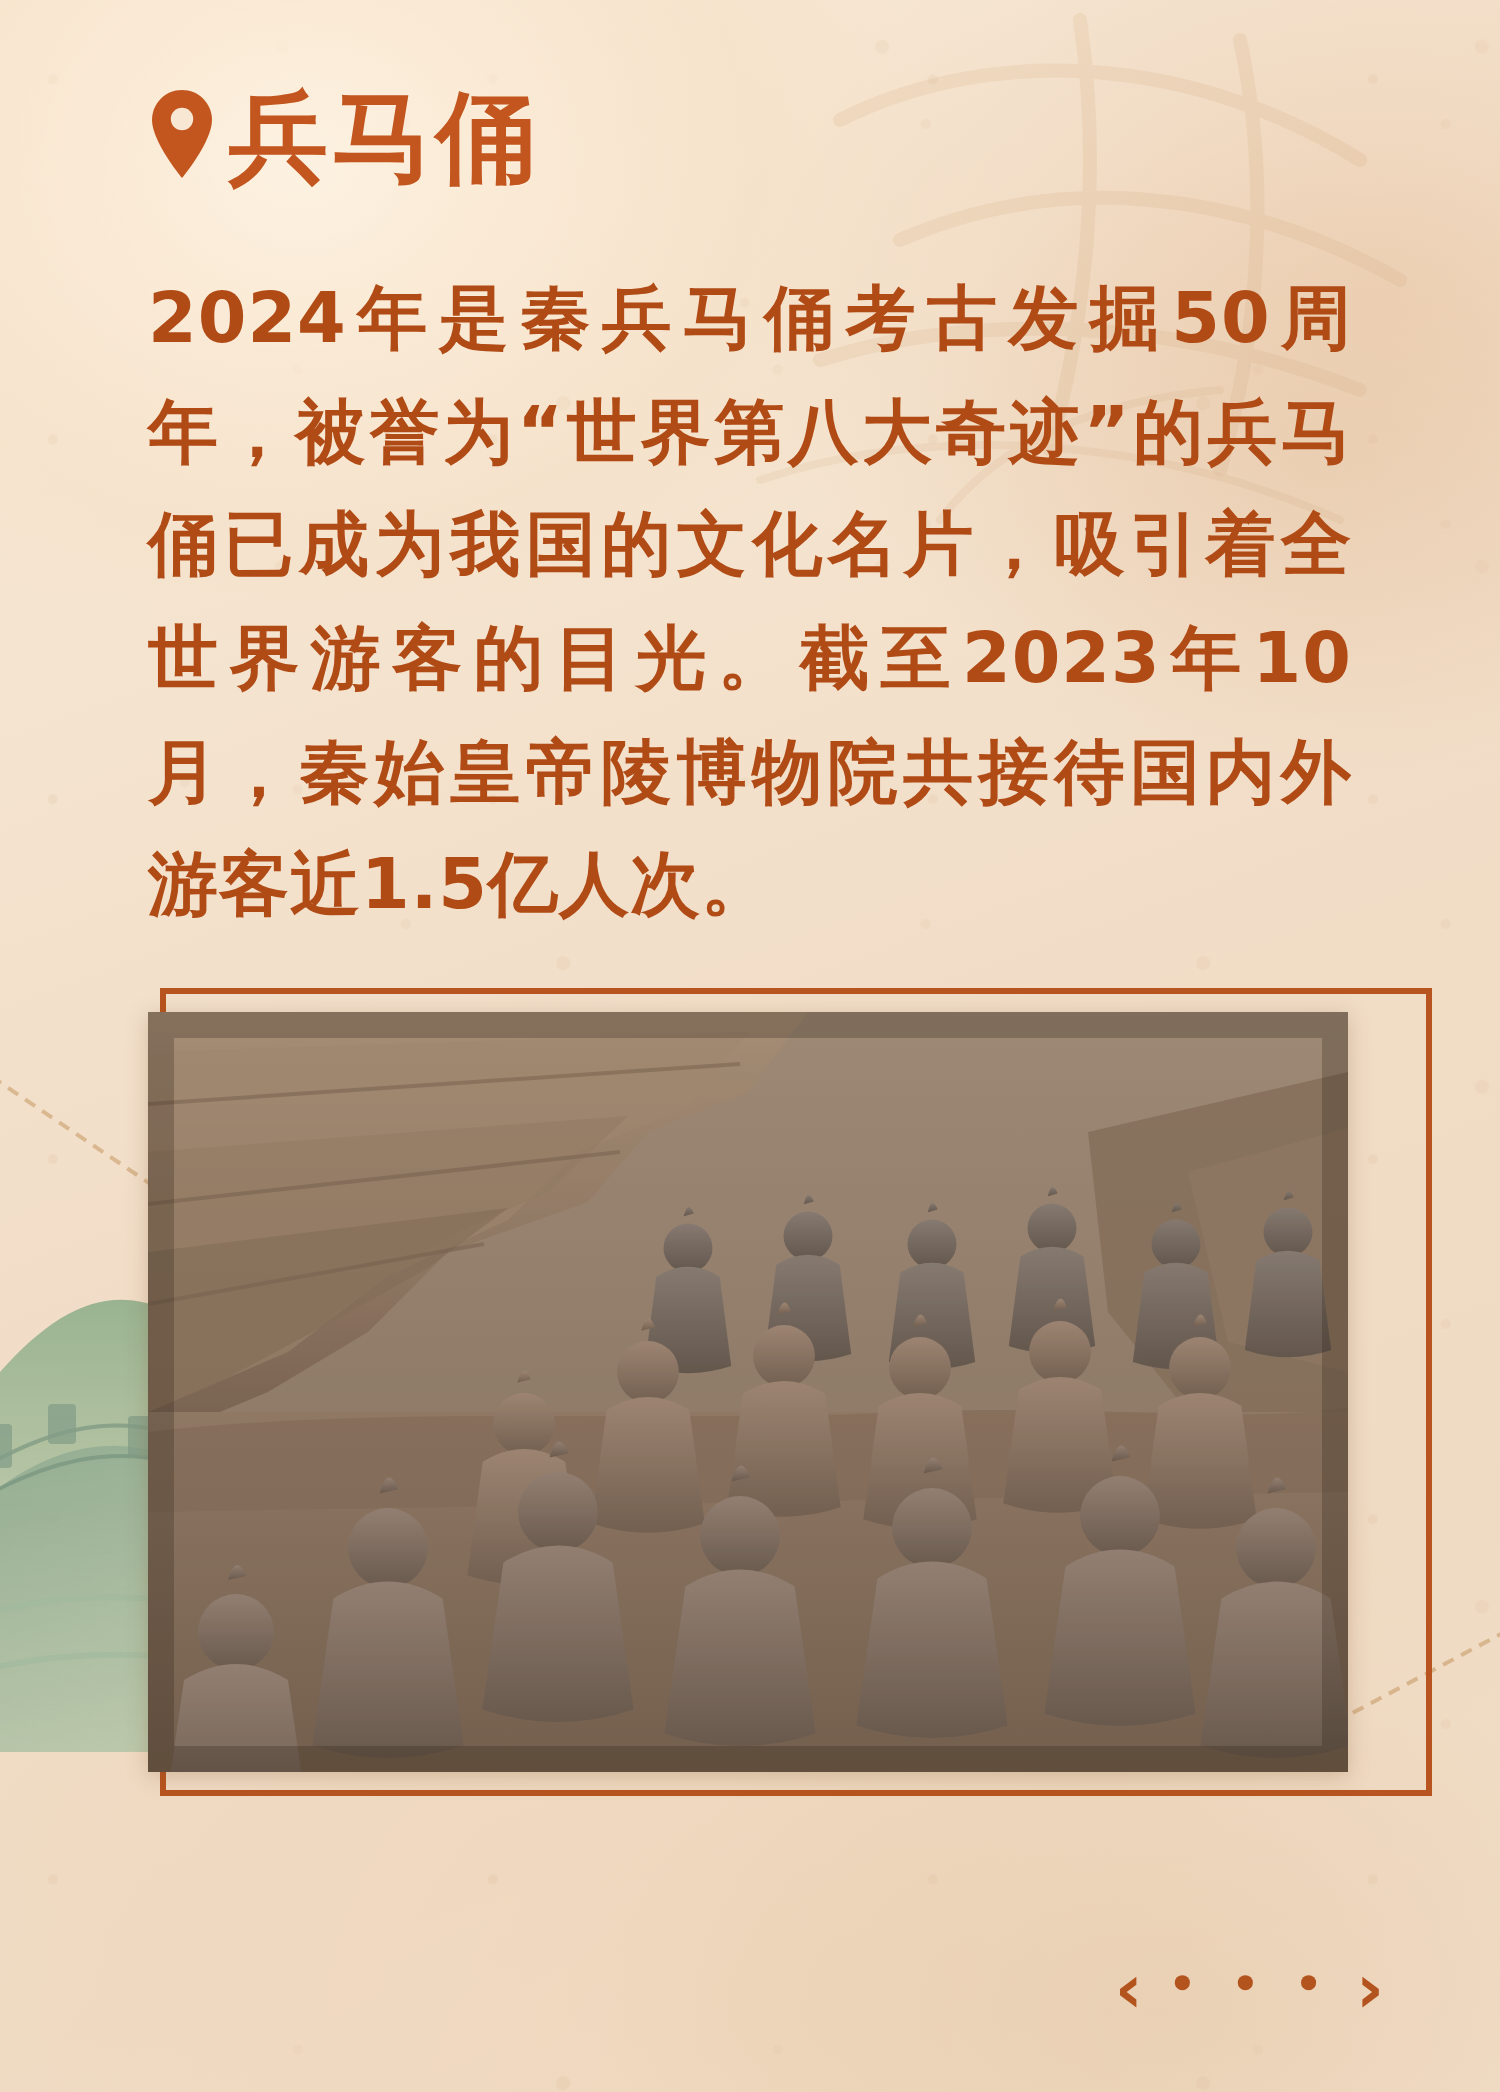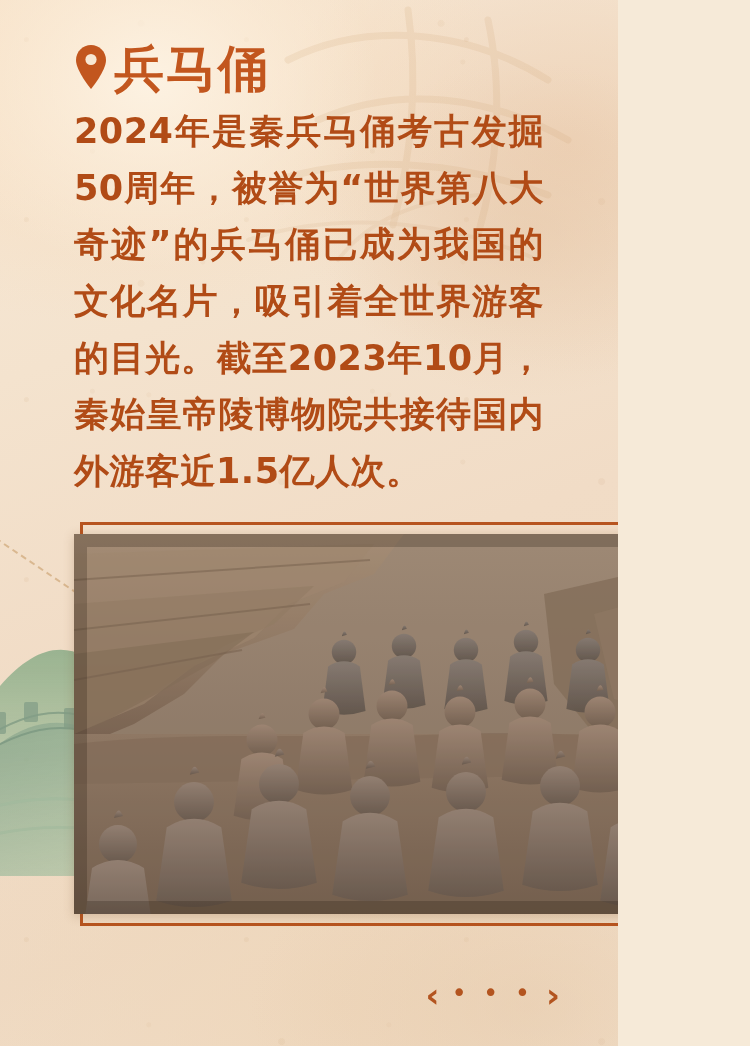--- a/index.html
+++ b/index.html
@@ -9,21 +9,21 @@
   body {
     width: 750px;
     height: 1046px;
     overflow: hidden;
     font-family: "Liberation Sans", sans-serif;
     background: #f6ead8;
   }
 
   .poster {
     position: relative;
-    width: 618px;
+    width: 750px;
     height: 1046px;
     overflow: hidden;
     background:
       radial-gradient(ellipse 620px 420px at 18% 6%, rgba(247,221,190,0.95) 0%, rgba(247,227,199,0.0) 62%),
       radial-gradient(ellipse 520px 380px at 92% 14%, rgba(236,205,176,0.75) 0%, rgba(240,220,198,0.0) 60%),
       radial-gradient(ellipse 700px 500px at 55% 96%, rgba(238,214,186,0.85) 0%, rgba(243,226,205,0.0) 65%),
       linear-gradient(160deg, #f7e9d8 0%, #f4e3ce 30%, #f1dcc6 55%, #efdac3 78%, #f2e0cb 100%);
   }
 
   
@@ -127,21 +127,21 @@
     font-family: "DejaVu Sans", sans-serif;
     font-size: 50px;
     font-weight: bold;
     letter-spacing: 2px;
     color: #c2561e;
     line-height: 1;
     text-shadow: 0 1px 0 rgba(255,240,220,0.6);
   }
 
   .body-text {
-    margin-top: 9px;
+    margin-top: 38px;
     padding: 0 30px;
     font-family: "DejaVu Sans", sans-serif;
     font-size: 35px;
     font-weight: bold;
     line-height: 1.62;
     color: #b14b16;
     letter-spacing: 0.5px;
     text-align: justify;
     text-justify: inter-character;
   }

